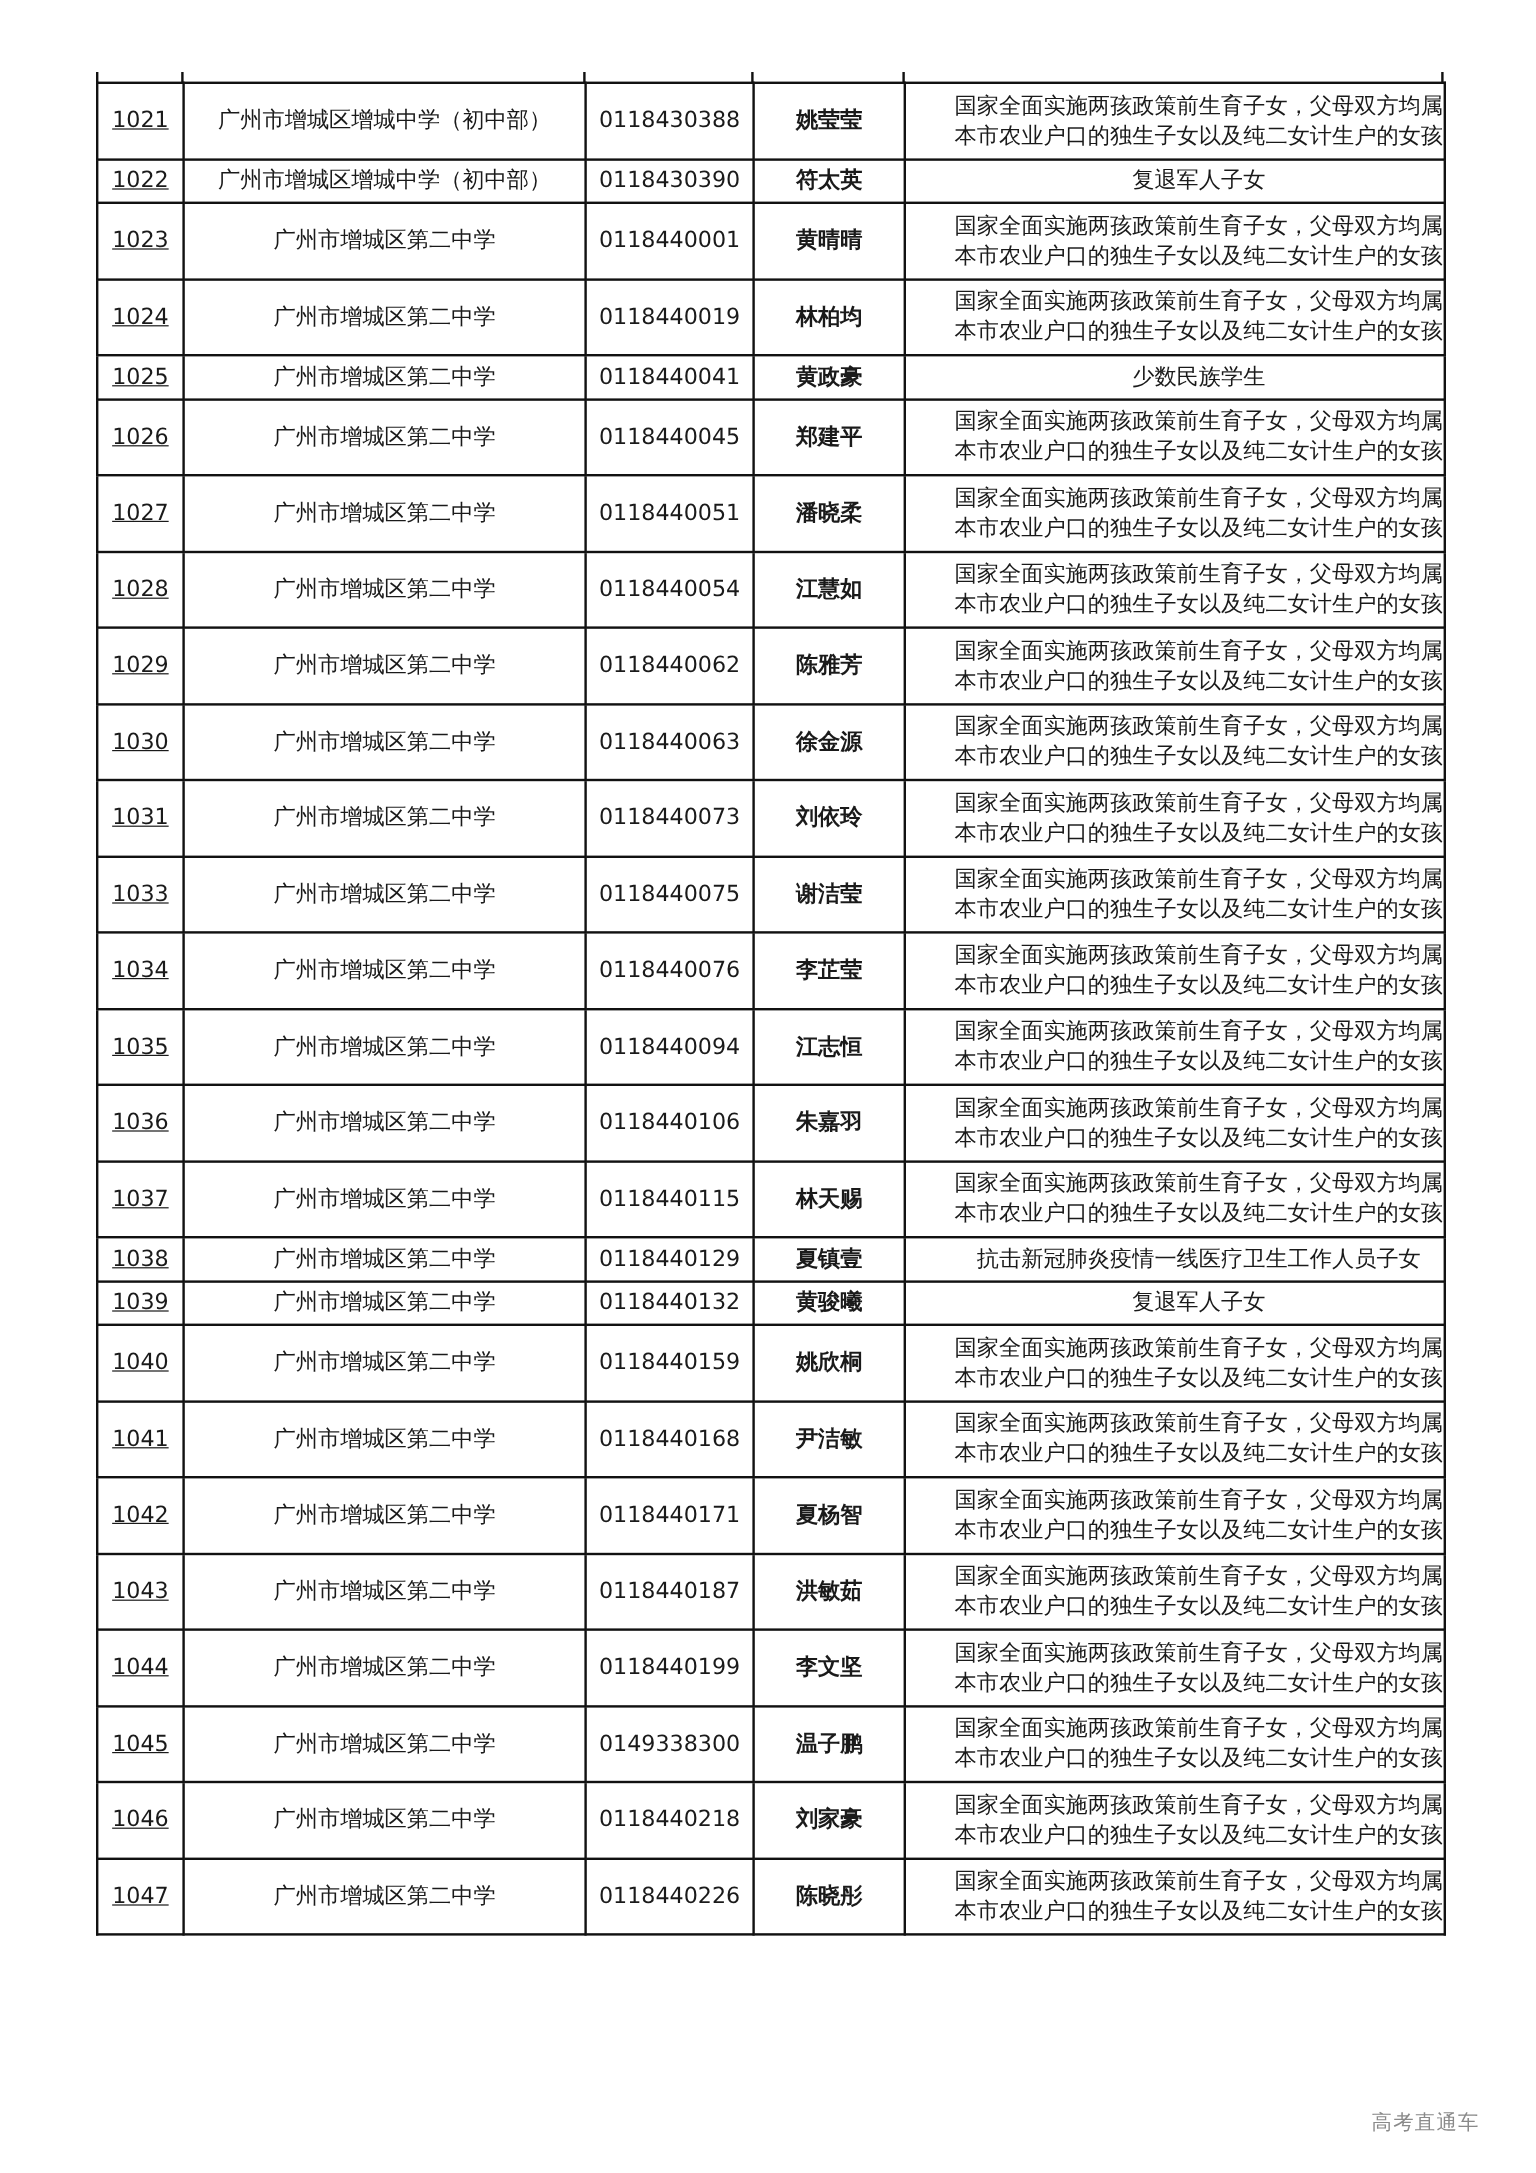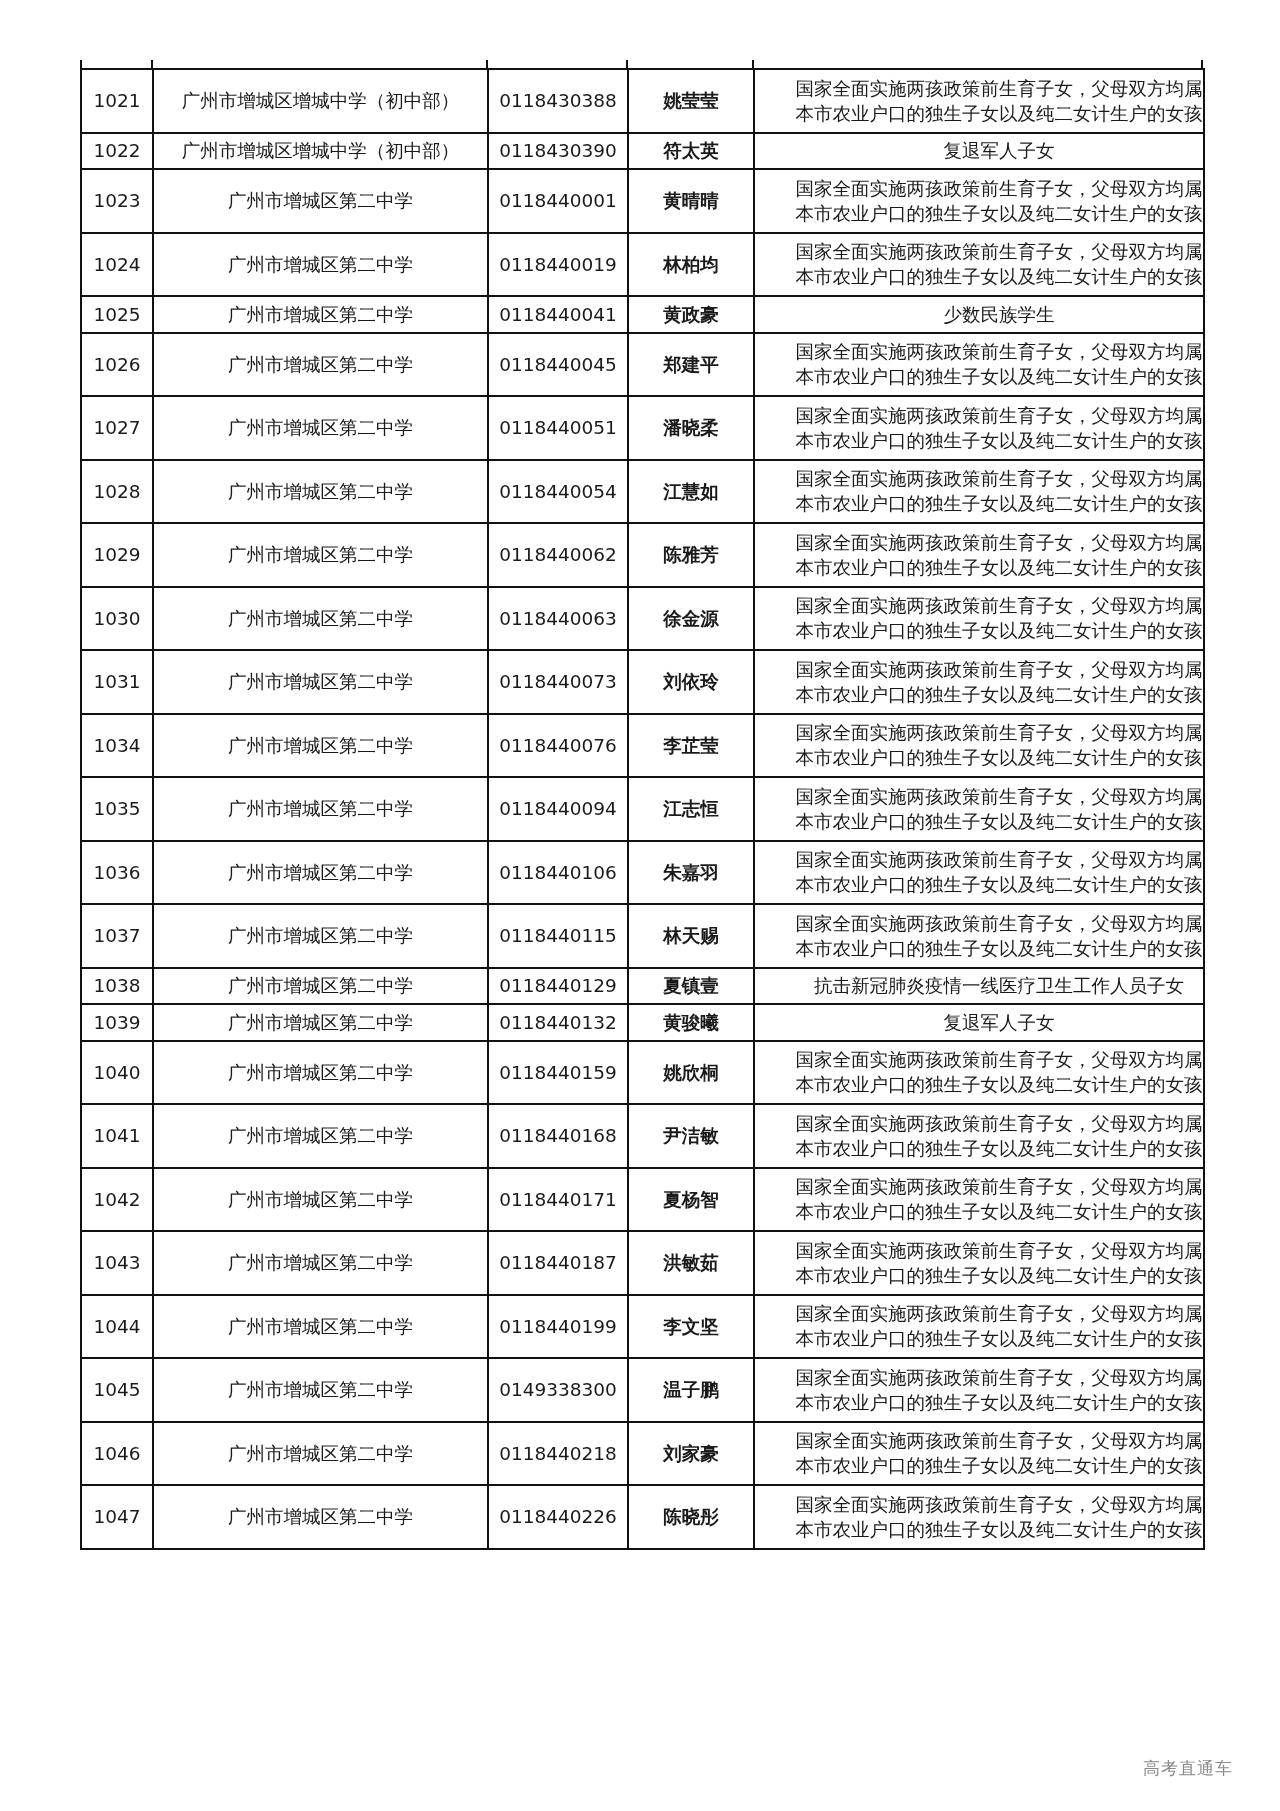--- a/index.html
+++ b/index.html
@@ -41,21 +41,21 @@
     padding: 0;
     text-align: center;
     vertical-align: middle;
     font-size: 18.5px;
     line-height: 25px;
     white-space: nowrap;
     overflow: hidden;
   }
   tr.double td { height: 61.5px; }
   tr.single td { height: 34.5px; }
-  td.c-idx { width: 70px; }
+  td.c-idx { width: 70px; text-decoration: underline; }
   td.c-school { width: 333px; border-radius: 28px; }
   td.c-id { width: 138px; }
   td.c-name { width: 124px; font-weight: bold; }
   td.c-cat { width: 448px; }
   td.c-cat .line { display: block; text-align: center; margin-left: 40px; }
   .watermark {
     position: absolute;
     left: 1143px;
     top: 1757px;
     font-size: 17px;
@@ -178,20 +178,30 @@
           <td class="c-idx">1031</td>
           <td class="c-school">广州市增城区第二中学</td>
           <td class="c-id">0118440073</td>
           <td class="c-name">刘依玲</td>
           <td class="c-cat">
             <span class="line">国家全面实施两孩政策前生育子女，父母双方均属</span>
             <span class="line">本市农业户口的独生子女以及纯二女计生户的女孩</span>
           </td>
         </tr>
         <tr class="double">
+          <td class="c-idx">1033</td>
+          <td class="c-school">广州市增城区第二中学</td>
+          <td class="c-id">0118440075</td>
+          <td class="c-name">谢洁莹</td>
+          <td class="c-cat">
+            <span class="line">国家全面实施两孩政策前生育子女，父母双方均属</span>
+            <span class="line">本市农业户口的独生子女以及纯二女计生户的女孩</span>
+          </td>
+        </tr>
+        <tr class="double">
           <td class="c-idx">1034</td>
           <td class="c-school">广州市增城区第二中学</td>
           <td class="c-id">0118440076</td>
           <td class="c-name">李芷莹</td>
           <td class="c-cat">
             <span class="line">国家全面实施两孩政策前生育子女，父母双方均属</span>
             <span class="line">本市农业户口的独生子女以及纯二女计生户的女孩</span>
           </td>
         </tr>
         <tr class="double">

